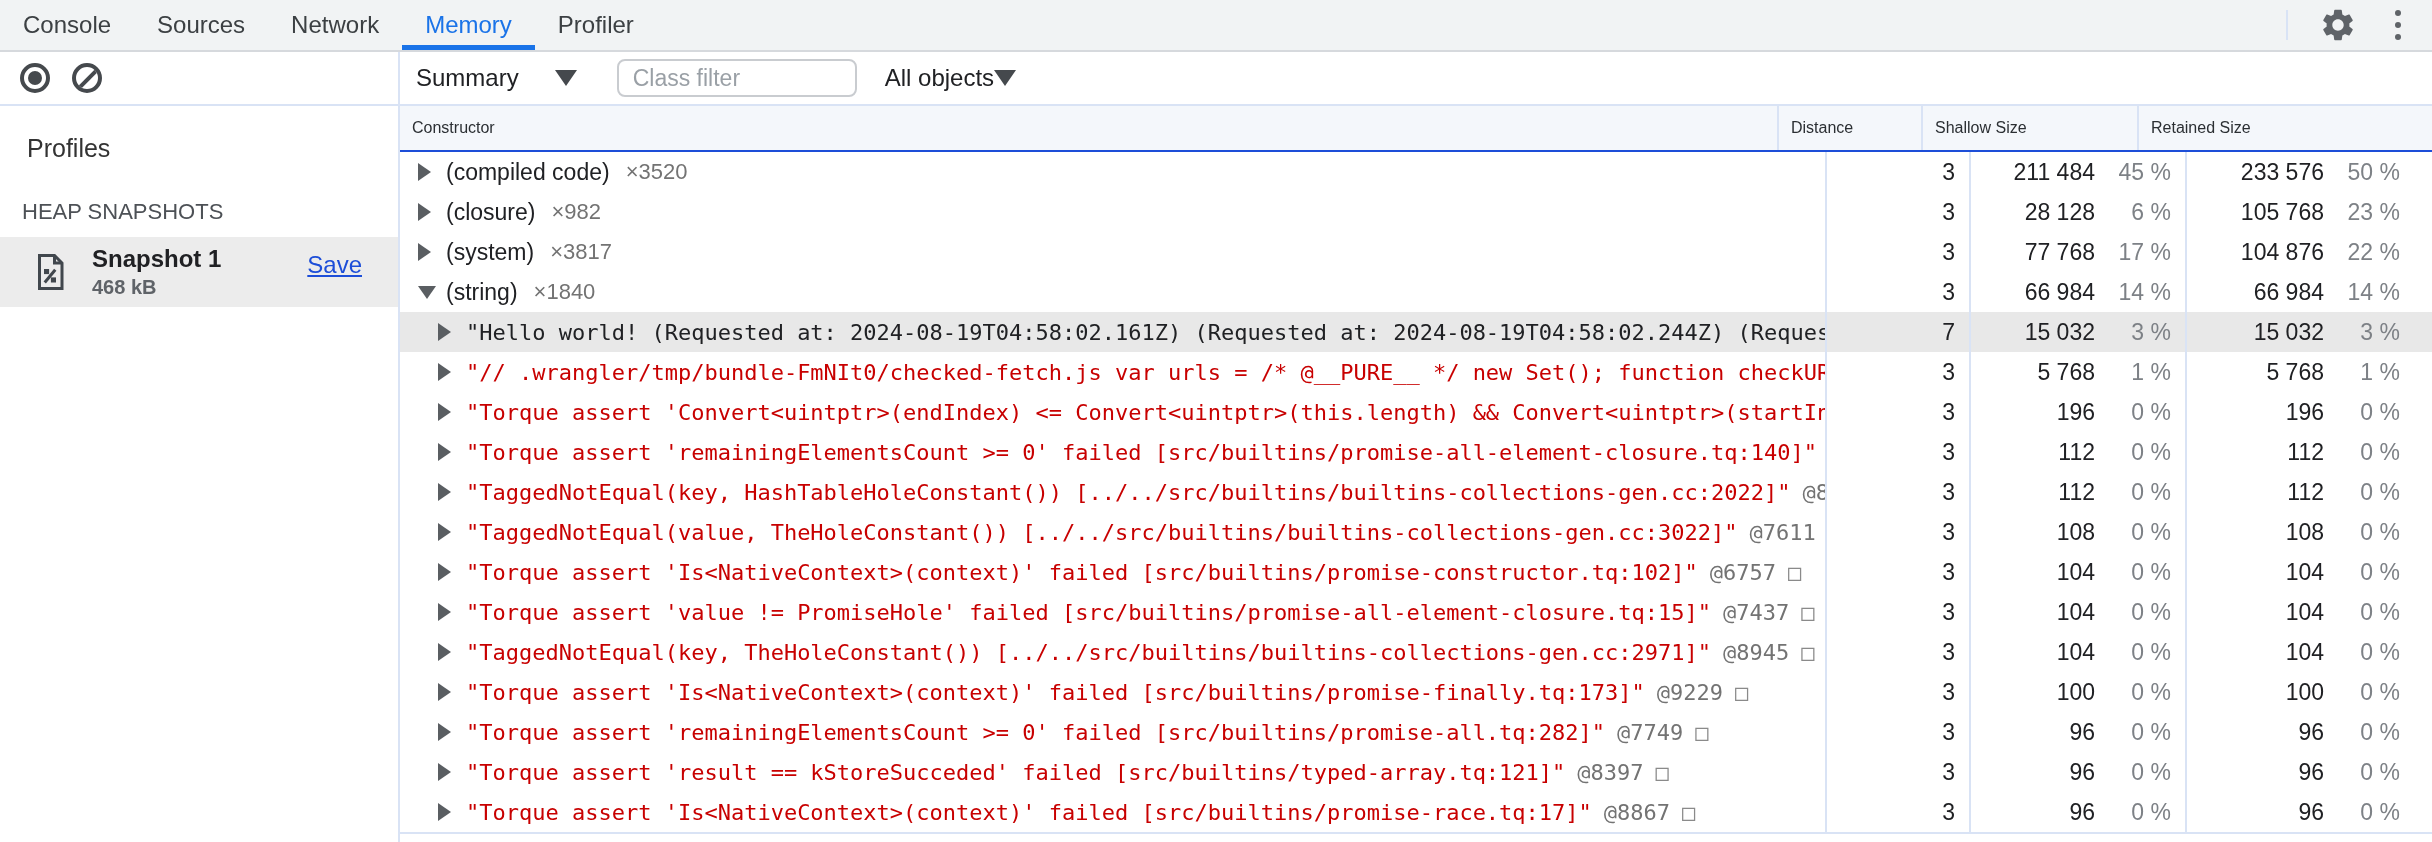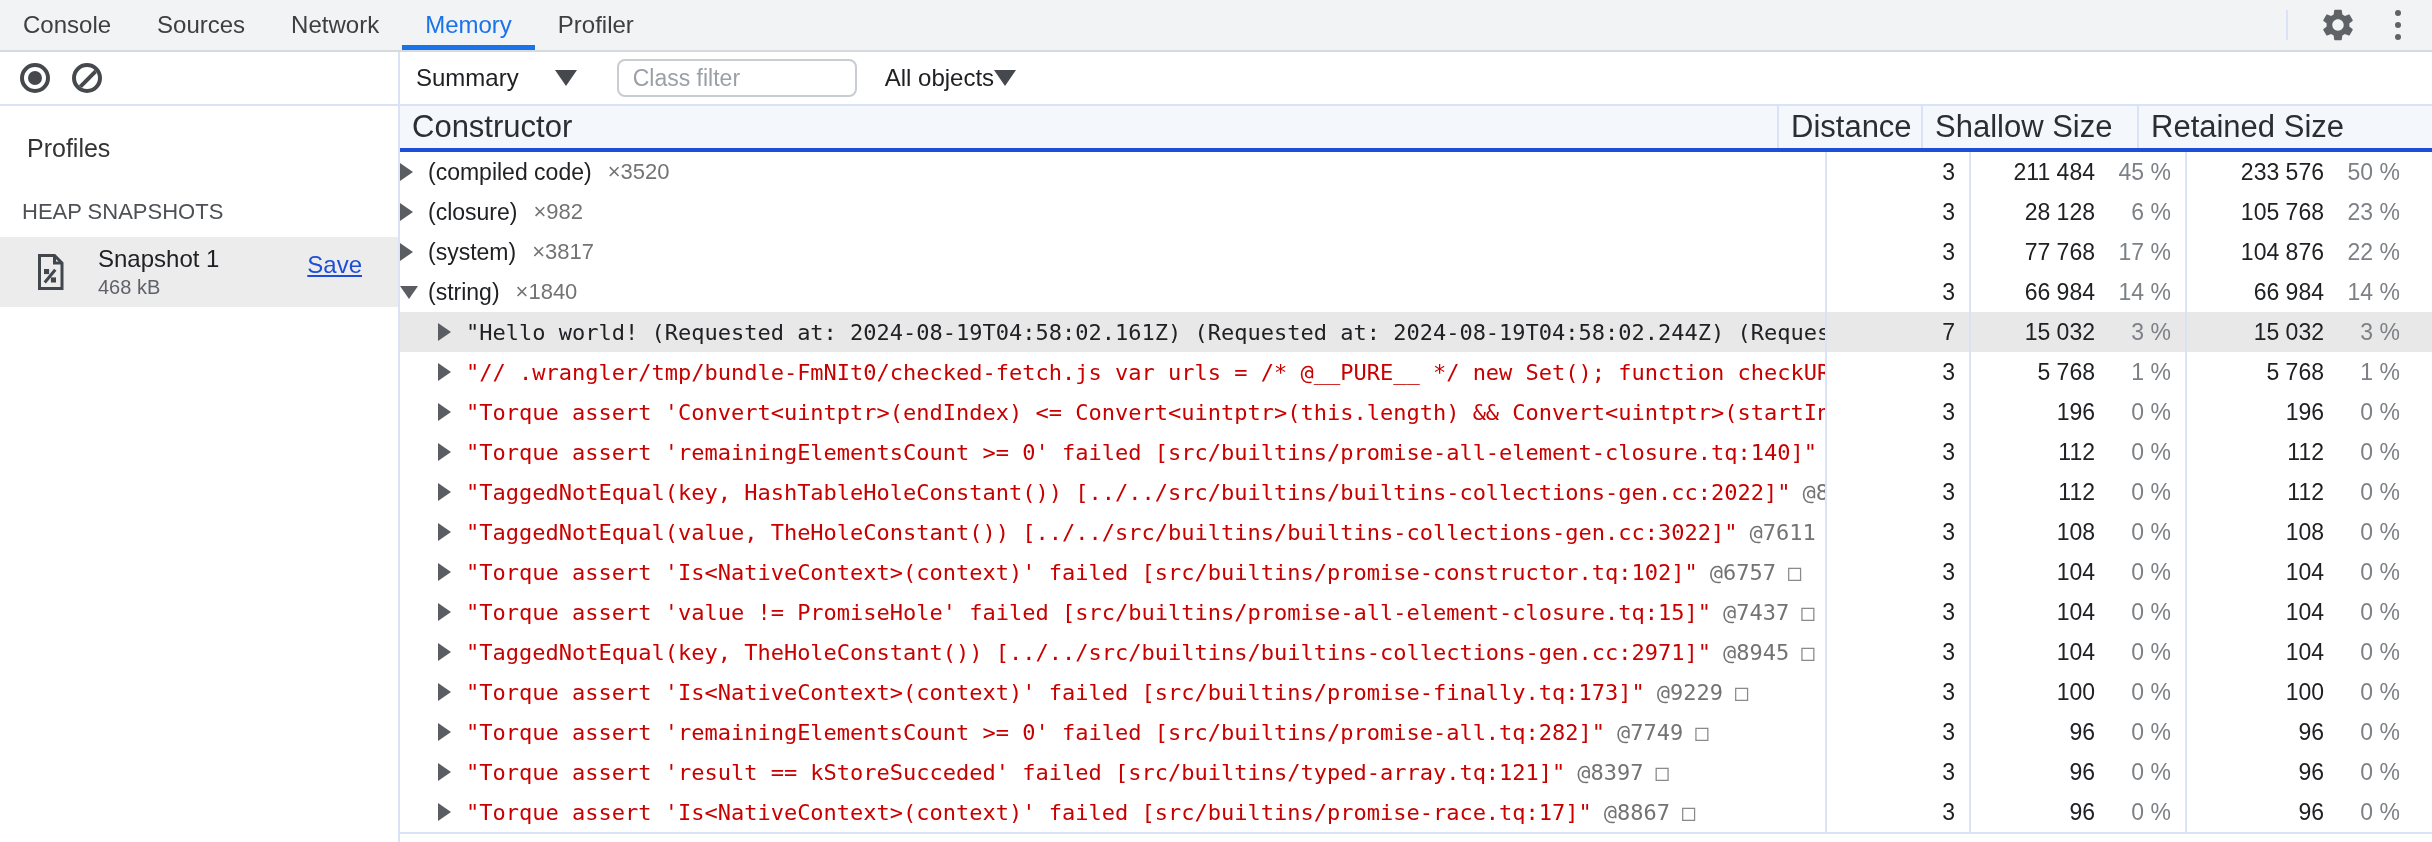--- a/index.html
+++ b/index.html
@@ -43,42 +43,42 @@
   .objects-sel { margin-left:28px; width:402px; }
 
   
   .content { flex:1; display:flex; overflow:hidden; }
   .sidebar { width:400px; flex-shrink:0; border-right:2px solid #d9e3f5; background:#fff; }
   .sidebar-title { font-size:25px; color:#333; padding:28px 0 0 27px; }
   .sidebar-cat { font-size:22px; color:#4d5156; padding:36px 0 12px 22px; }
   .snapshot-item { height:70px; background:#ececec; display:flex; align-items:center;
                    position:relative; padding-left:32px; }
   .snap-icon { display:flex; }
-  .snap-text { margin-left:30px; }
+  .snap-text { margin-left:24px;font-weight:bold; }
   .snap-name { font-size:24px; color:#202124; }
   .snap-size { font-size:20px; color:#5f6368; margin-top:3px; }
   .save-link { position:absolute; right:36px; top:14px; font-size:24px; color:#1d4ed8;
                text-decoration:underline; cursor:pointer; }
 
   
   .main { flex:1; display:flex; flex-direction:column; overflow:hidden; }
   .grid-header { display:flex; height:46px; background:#f4f7fb;
-                 border-bottom:4px solid #1d4ed8; font-size:31px; color:#2b2f33;
+                 border-bottom:2px solid #1d4ed8; font-size:16px; color:#2b2f33;
                  align-items:center; flex-shrink:0; }
   .hc { height:100%; display:flex; align-items:center; }
   .col-constructor { flex:1; padding-left:12px; overflow:hidden; }
   .col-distance { width:144px; flex-shrink:0; border-left:2px solid #d9e3f5; padding-left:12px; }
   .col-shallow  { width:216px; flex-shrink:0; border-left:2px solid #d9e3f5; padding-left:12px; }
   .col-retained { width:295px; flex-shrink:0; border-left:2px solid #d9e3f5; padding-left:12px; }
 
   .rows { height:682px; border-bottom:2px solid #d9e3f5; overflow:hidden; }
   .row { display:flex; height:40px; background:#fff; }
   .row.selected { background:#e8e8e8; }
   .cc { flex:1; display:flex; align-items:center; overflow:hidden;
-        white-space:nowrap; }
+        white-space:nowrap; padding-left:18px; }
   .cc.child { padding-left:38px; }
   .twisty { width:28px; flex-shrink:0; display:flex; align-items:center; }
   .tw-r { width:0; height:0; border-top:9px solid transparent; border-bottom:9px solid transparent;
           border-left:13px solid #5a5e62; }
   .tw-d { width:0; height:0; border-left:9px solid transparent; border-right:9px solid transparent;
           border-top:13px solid #5a5e62; }
   .name-default { font-size:23px; color:#202124; }
   .name-red   { font-family:"DejaVu Sans Mono", monospace; font-size:22px; color:#c80000; }
   .name-plain { font-family:"DejaVu Sans Mono", monospace; font-size:22px; color:#202124; }
   .count { font-size:22px; color:#737373; margin-left:16px; }

